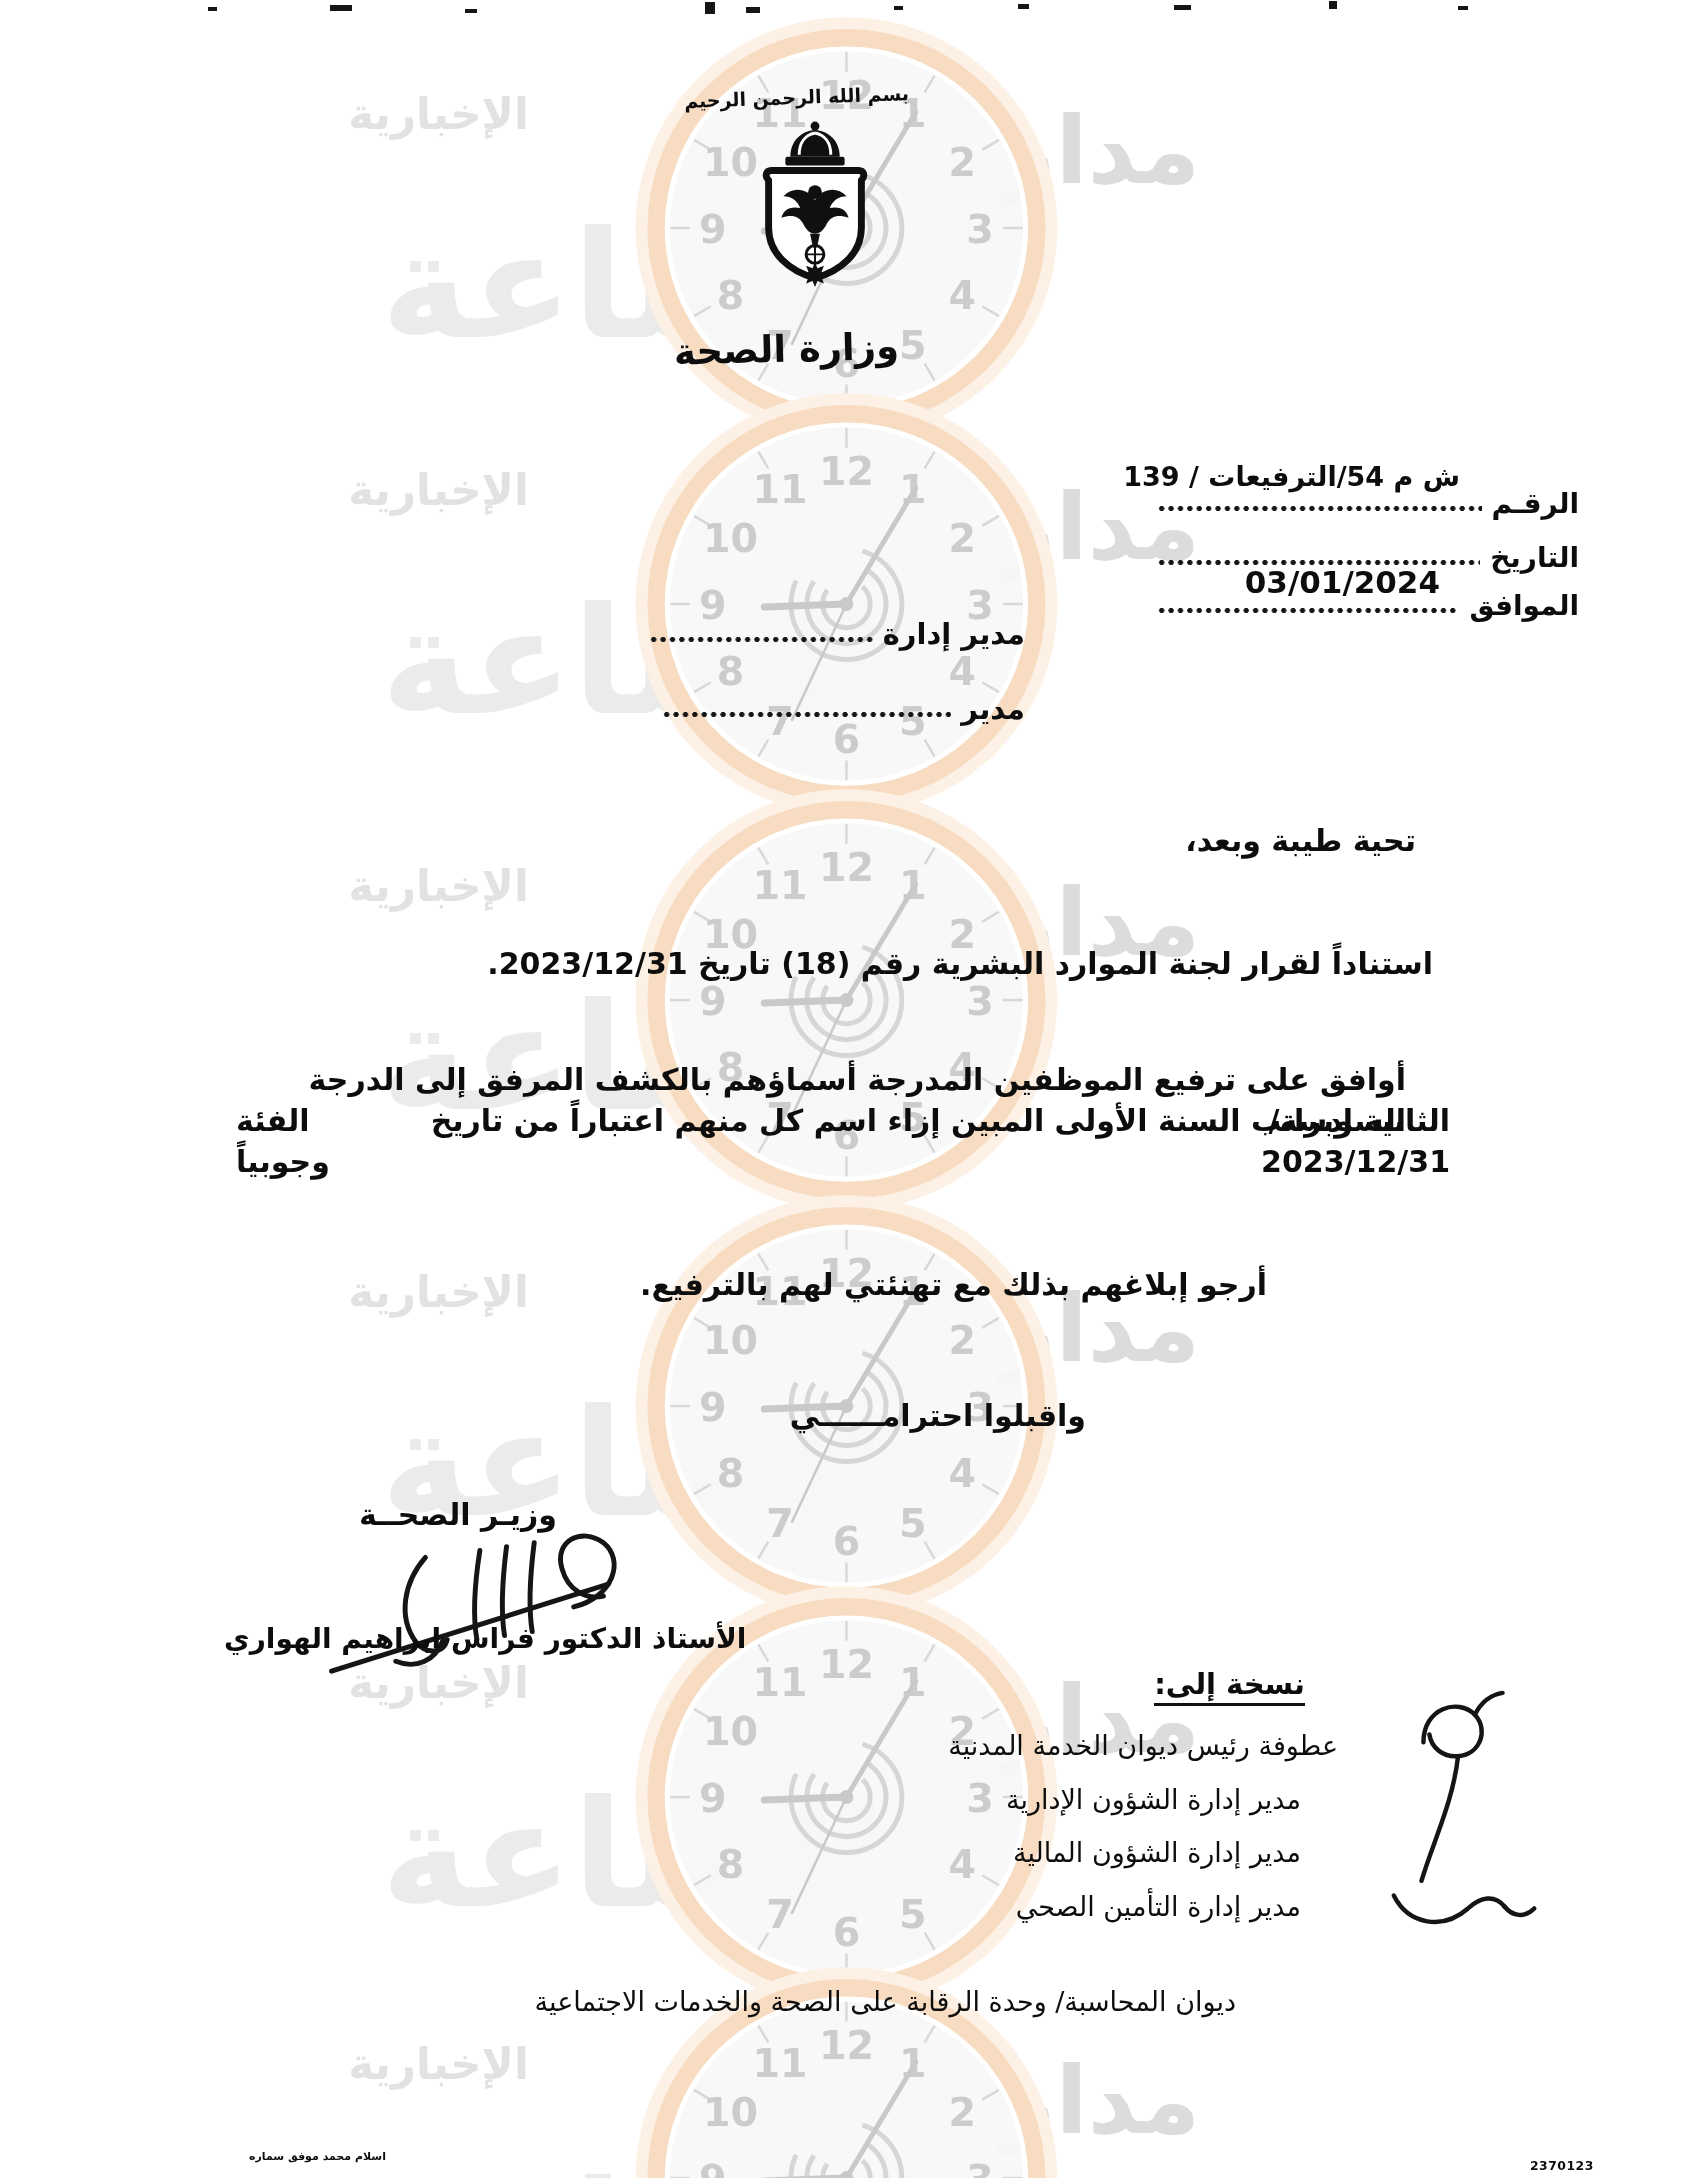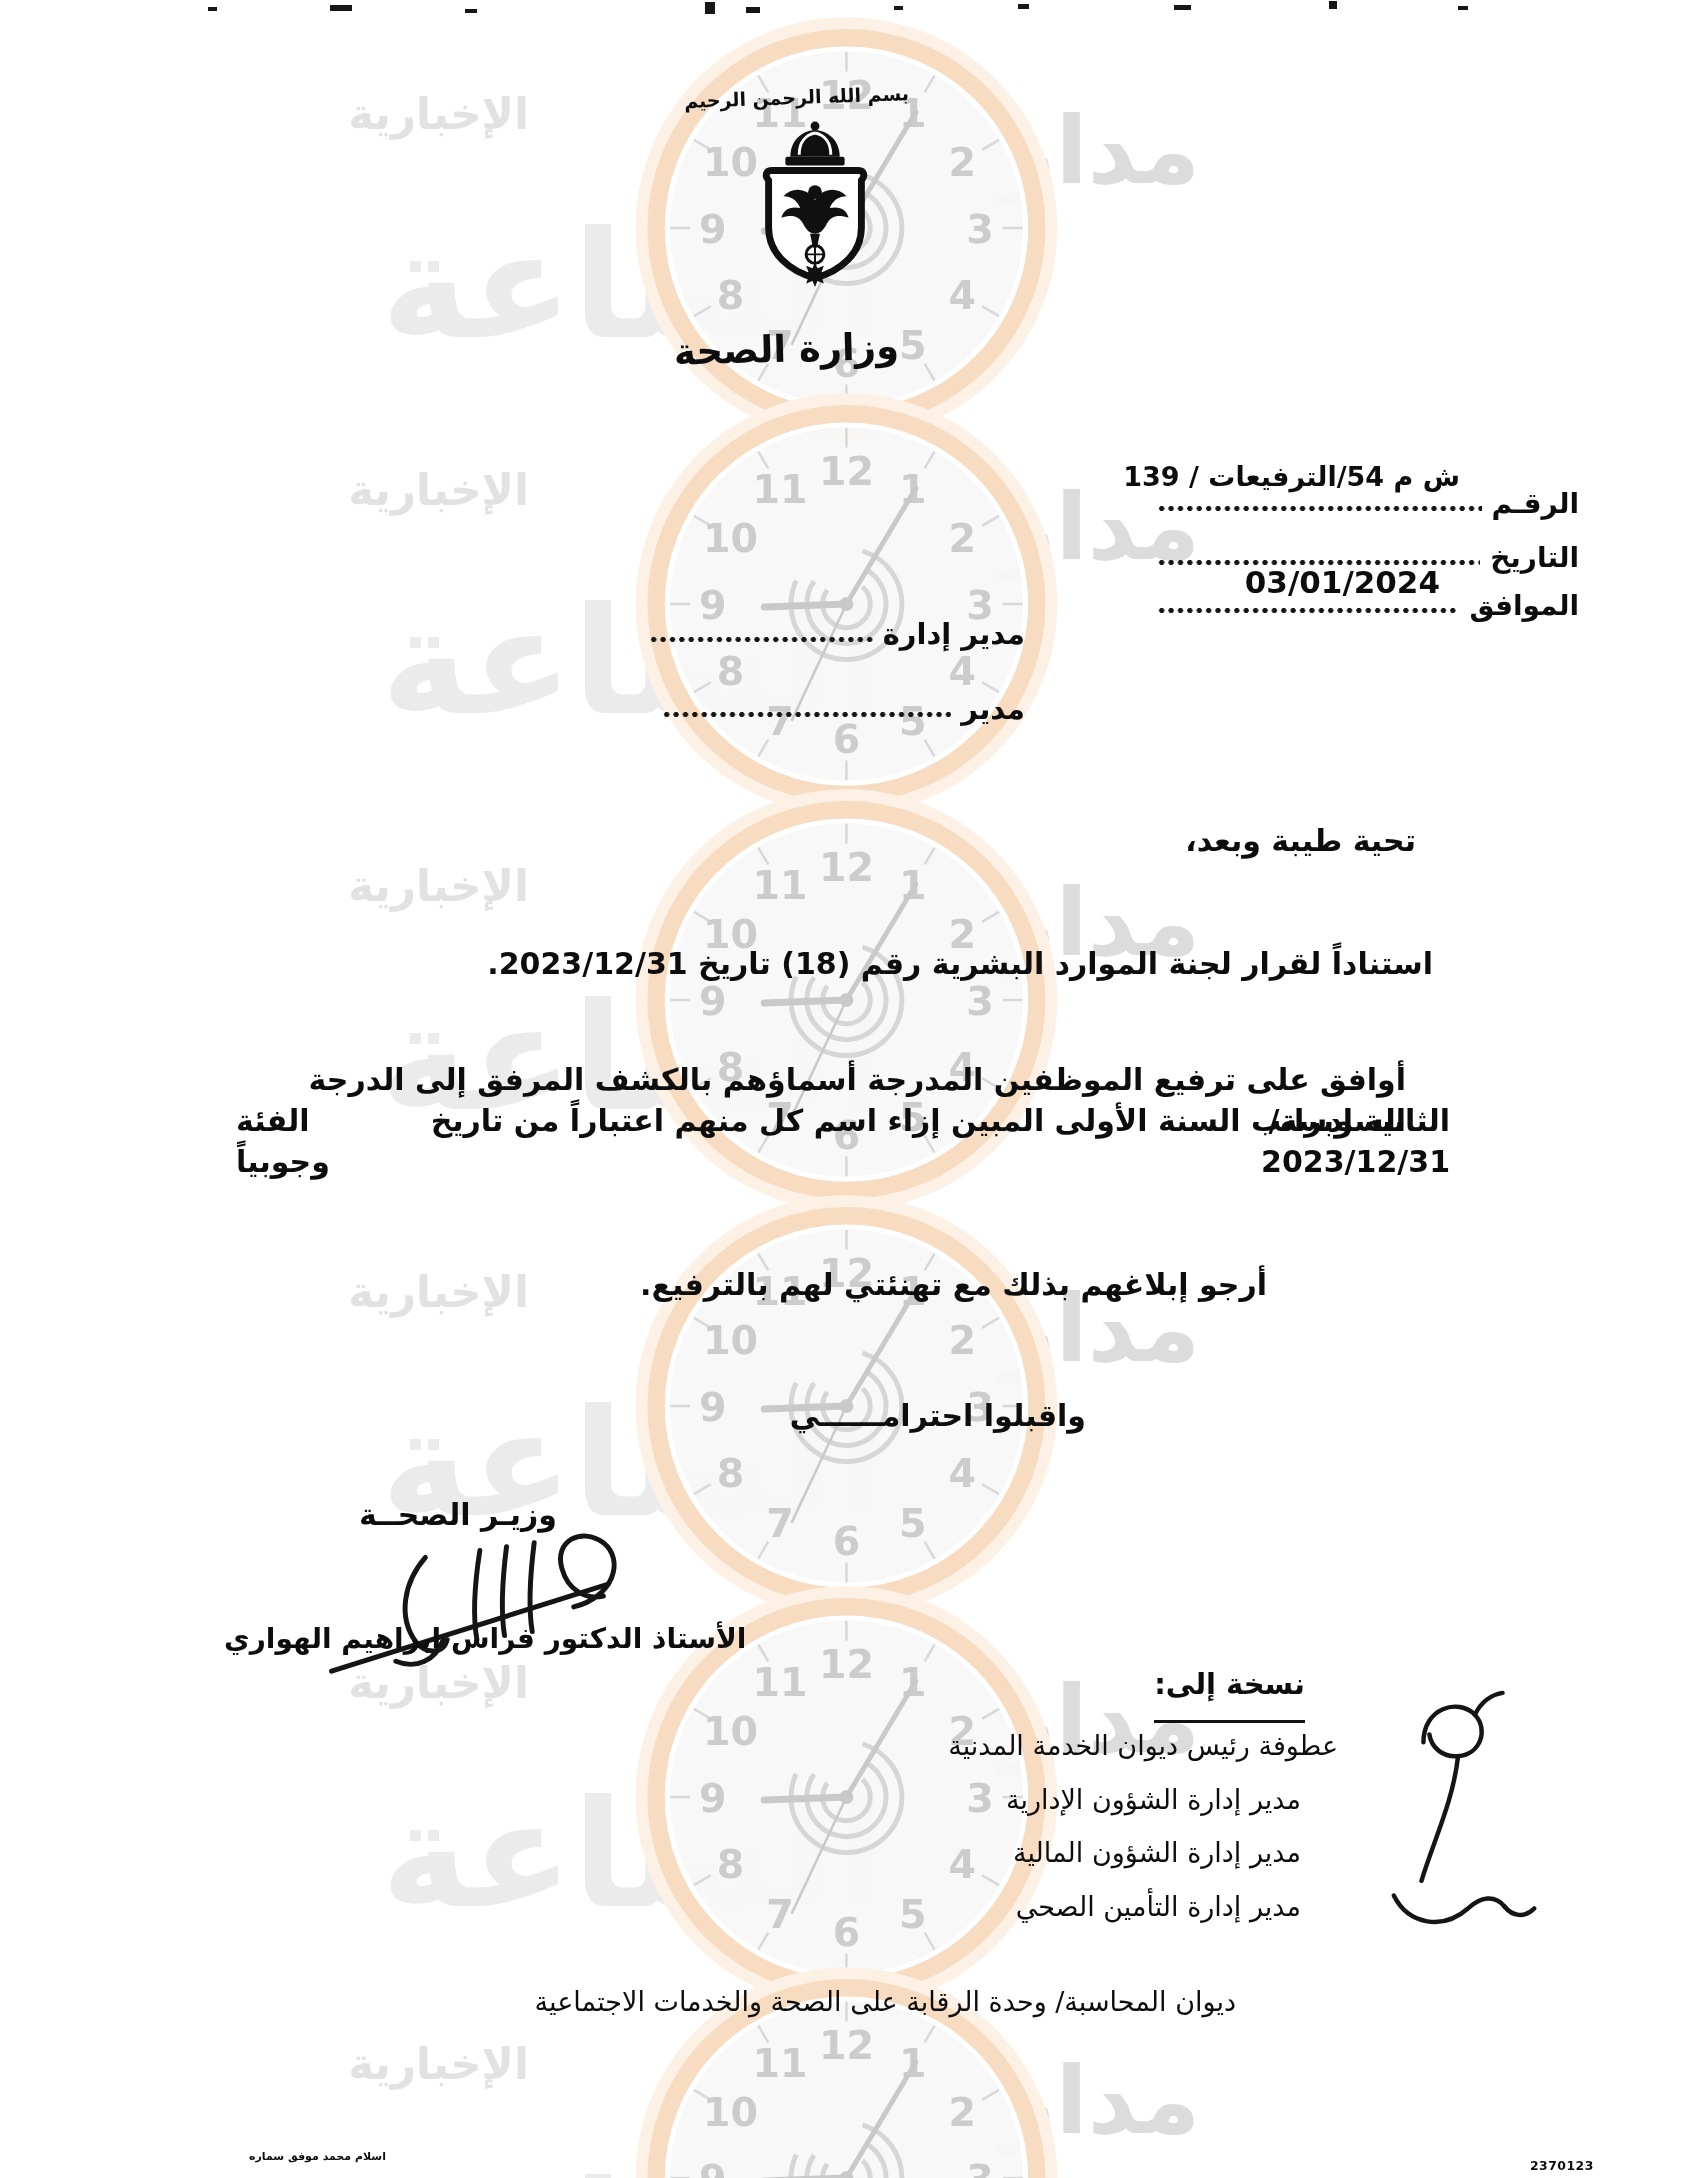--- a/index.html
+++ b/index.html
@@ -15,21 +15,21 @@
   .dots{flex:1 1 auto;height:12px;margin:0 10px 6px 4px;
     background-image:radial-gradient(circle,#141414 2.3px,transparent 2.9px);
     background-size:9.4px 9px;background-repeat:repeat-x;background-position:0 70%;}
   .para{position:absolute;left:236px;top:1059px;width:1214px;
     font-size:30px;font-weight:700;line-height:41px;}
   .para .ln{height:41px;}
   .jl{text-align-last:justify;}
   .ll{text-align:right;}
   .indent{padding-right:44px;}
   .copyline{position:absolute;font-weight:400;white-space:nowrap;font-size:27px;}
-  .uheading{border-bottom:3px solid #111;padding-bottom:19px;}
+  .uheading{border-bottom:3px solid #111;padding-bottom:2px;}
   .artifact{position:absolute;background:#161616;}
   svg{display:block;}
 </style>
 </head>
 <body>
 
 <div class="page">
 
   <svg width="0" height="0" aria-hidden="true">
     <defs>

